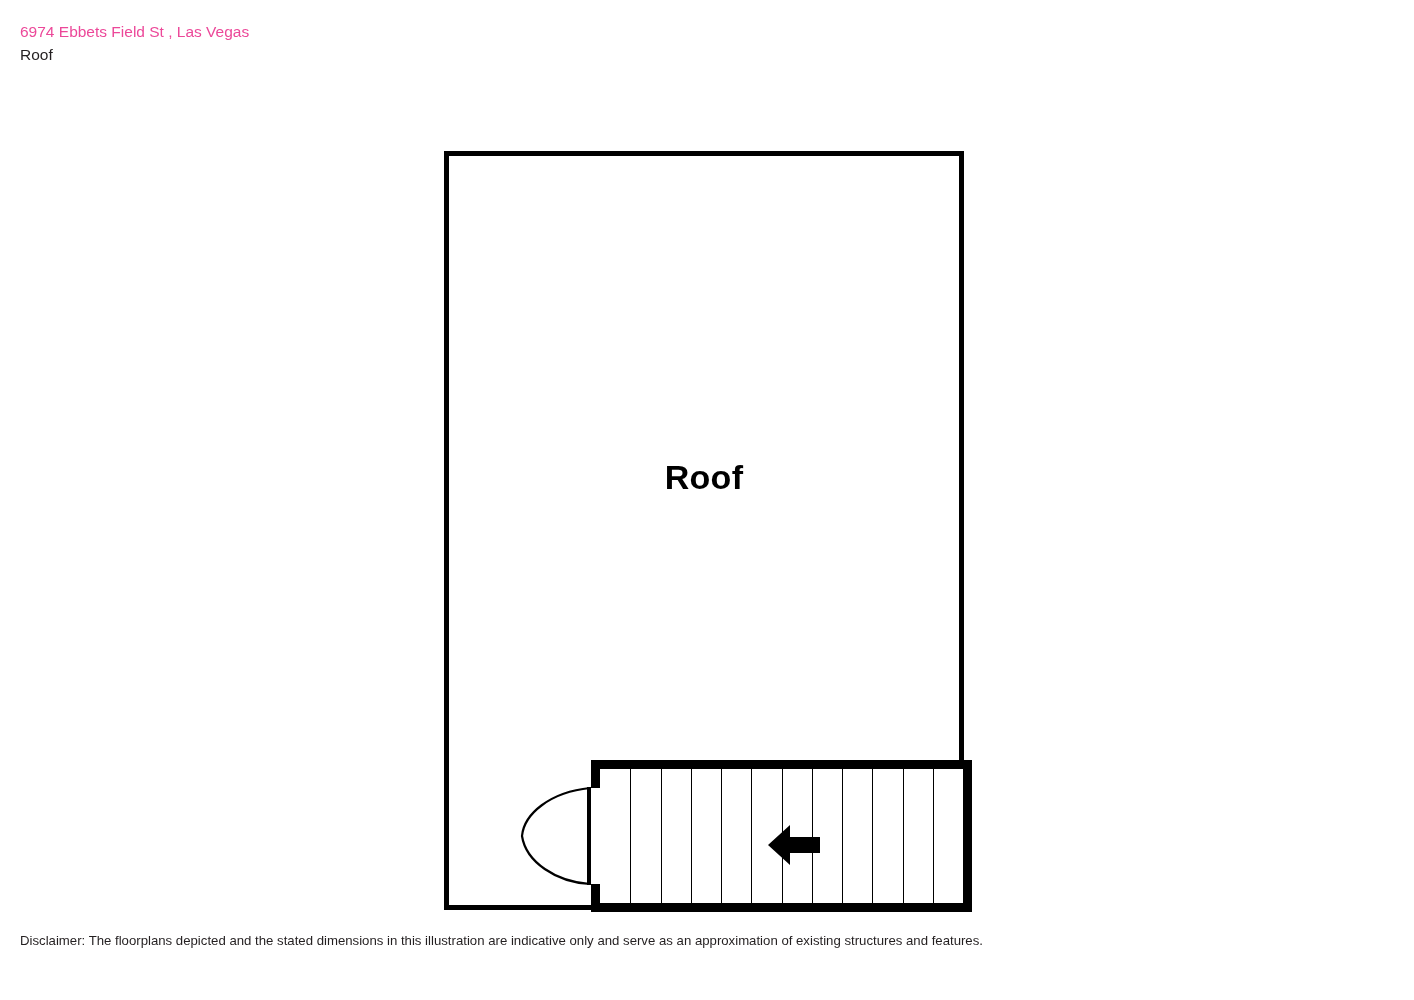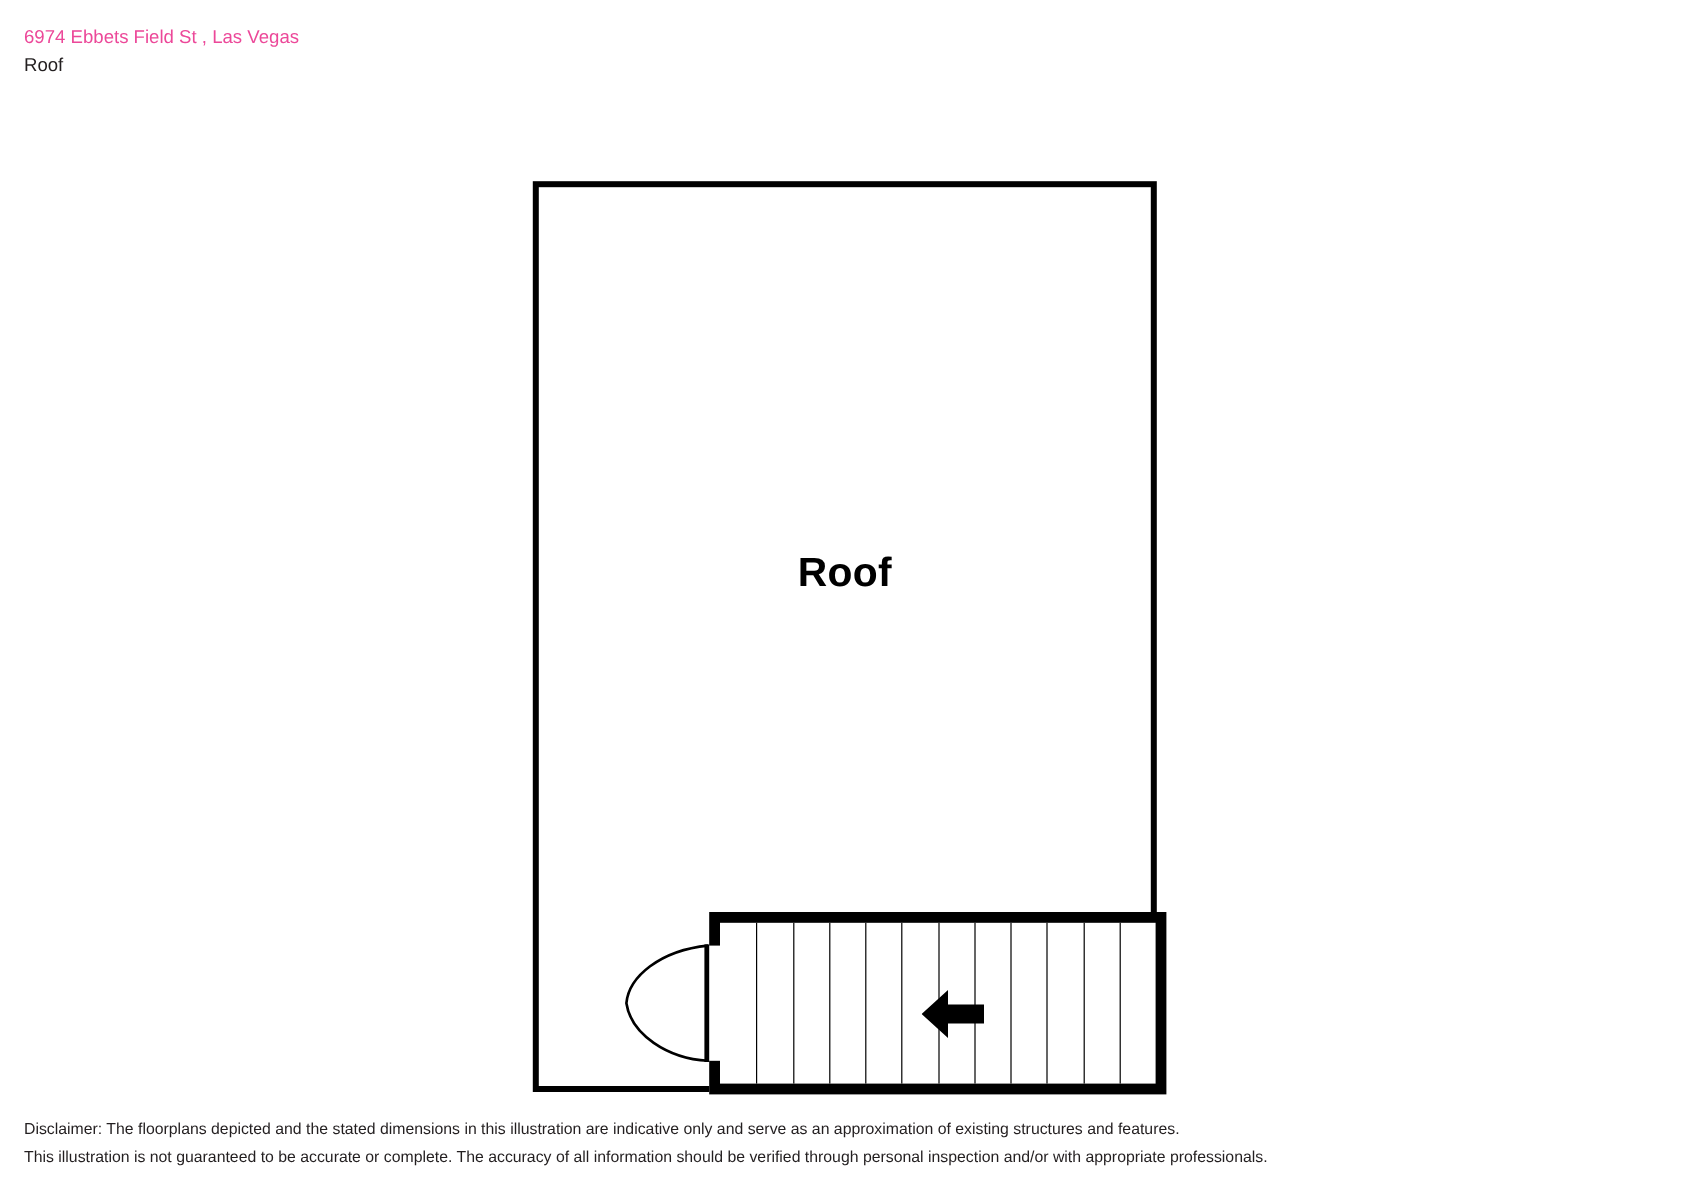--- a/index.html
+++ b/index.html
@@ -181,14 +181,13 @@
   </svg>
 
   <svg id="stair-arrow" viewBox="0 0 52 46" xmlns="http://www.w3.org/2000/svg">
     <path d="M0 23 L22 3 L22 15 L52 15 L52 31 L22 31 L22 43 Z" fill="#000000"></path>
   </svg>
 
 </div>
 
 <div id="disclaimer">
   <div>Disclaimer: The floorplans depicted and the stated dimensions in this illustration are indicative only and serve as an approximation of existing structures and features.</div>
-  <div>This illustration is not guaranteed to be accurate or complete. The accuracy of all information should be verified through personal inspection and/or with appropriate professionals.</div>
 </div>
 
 </body></html>

